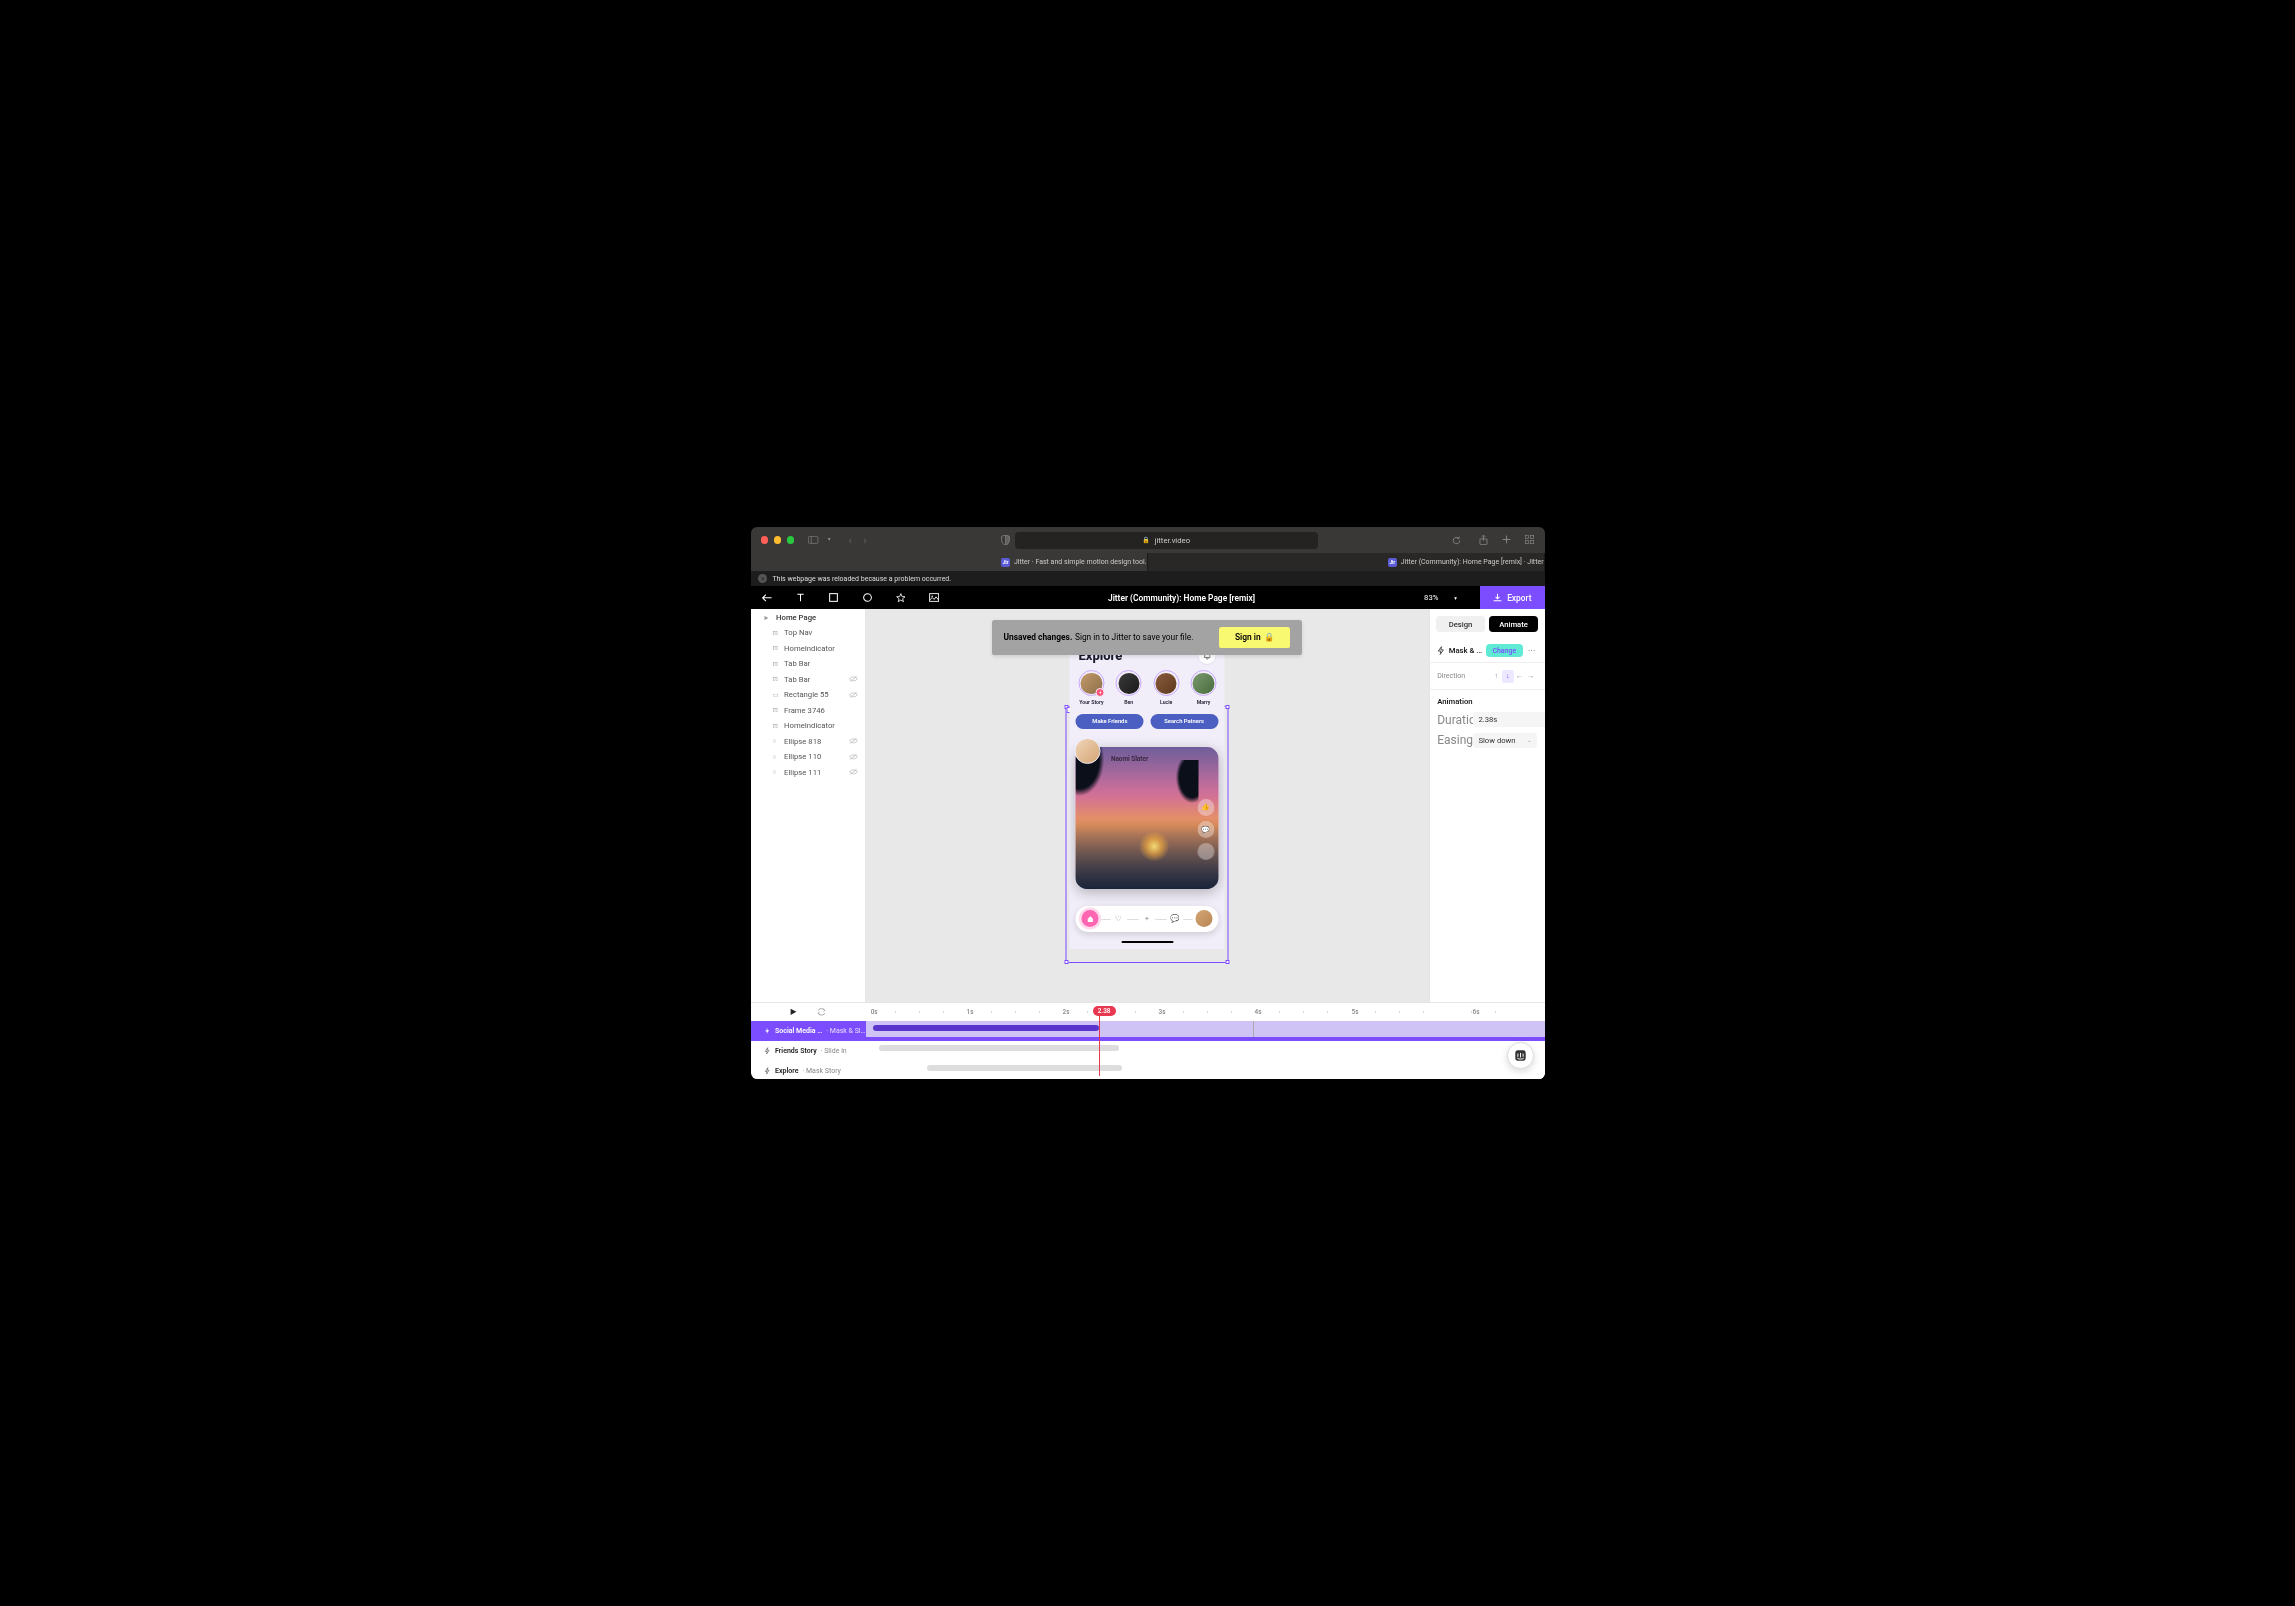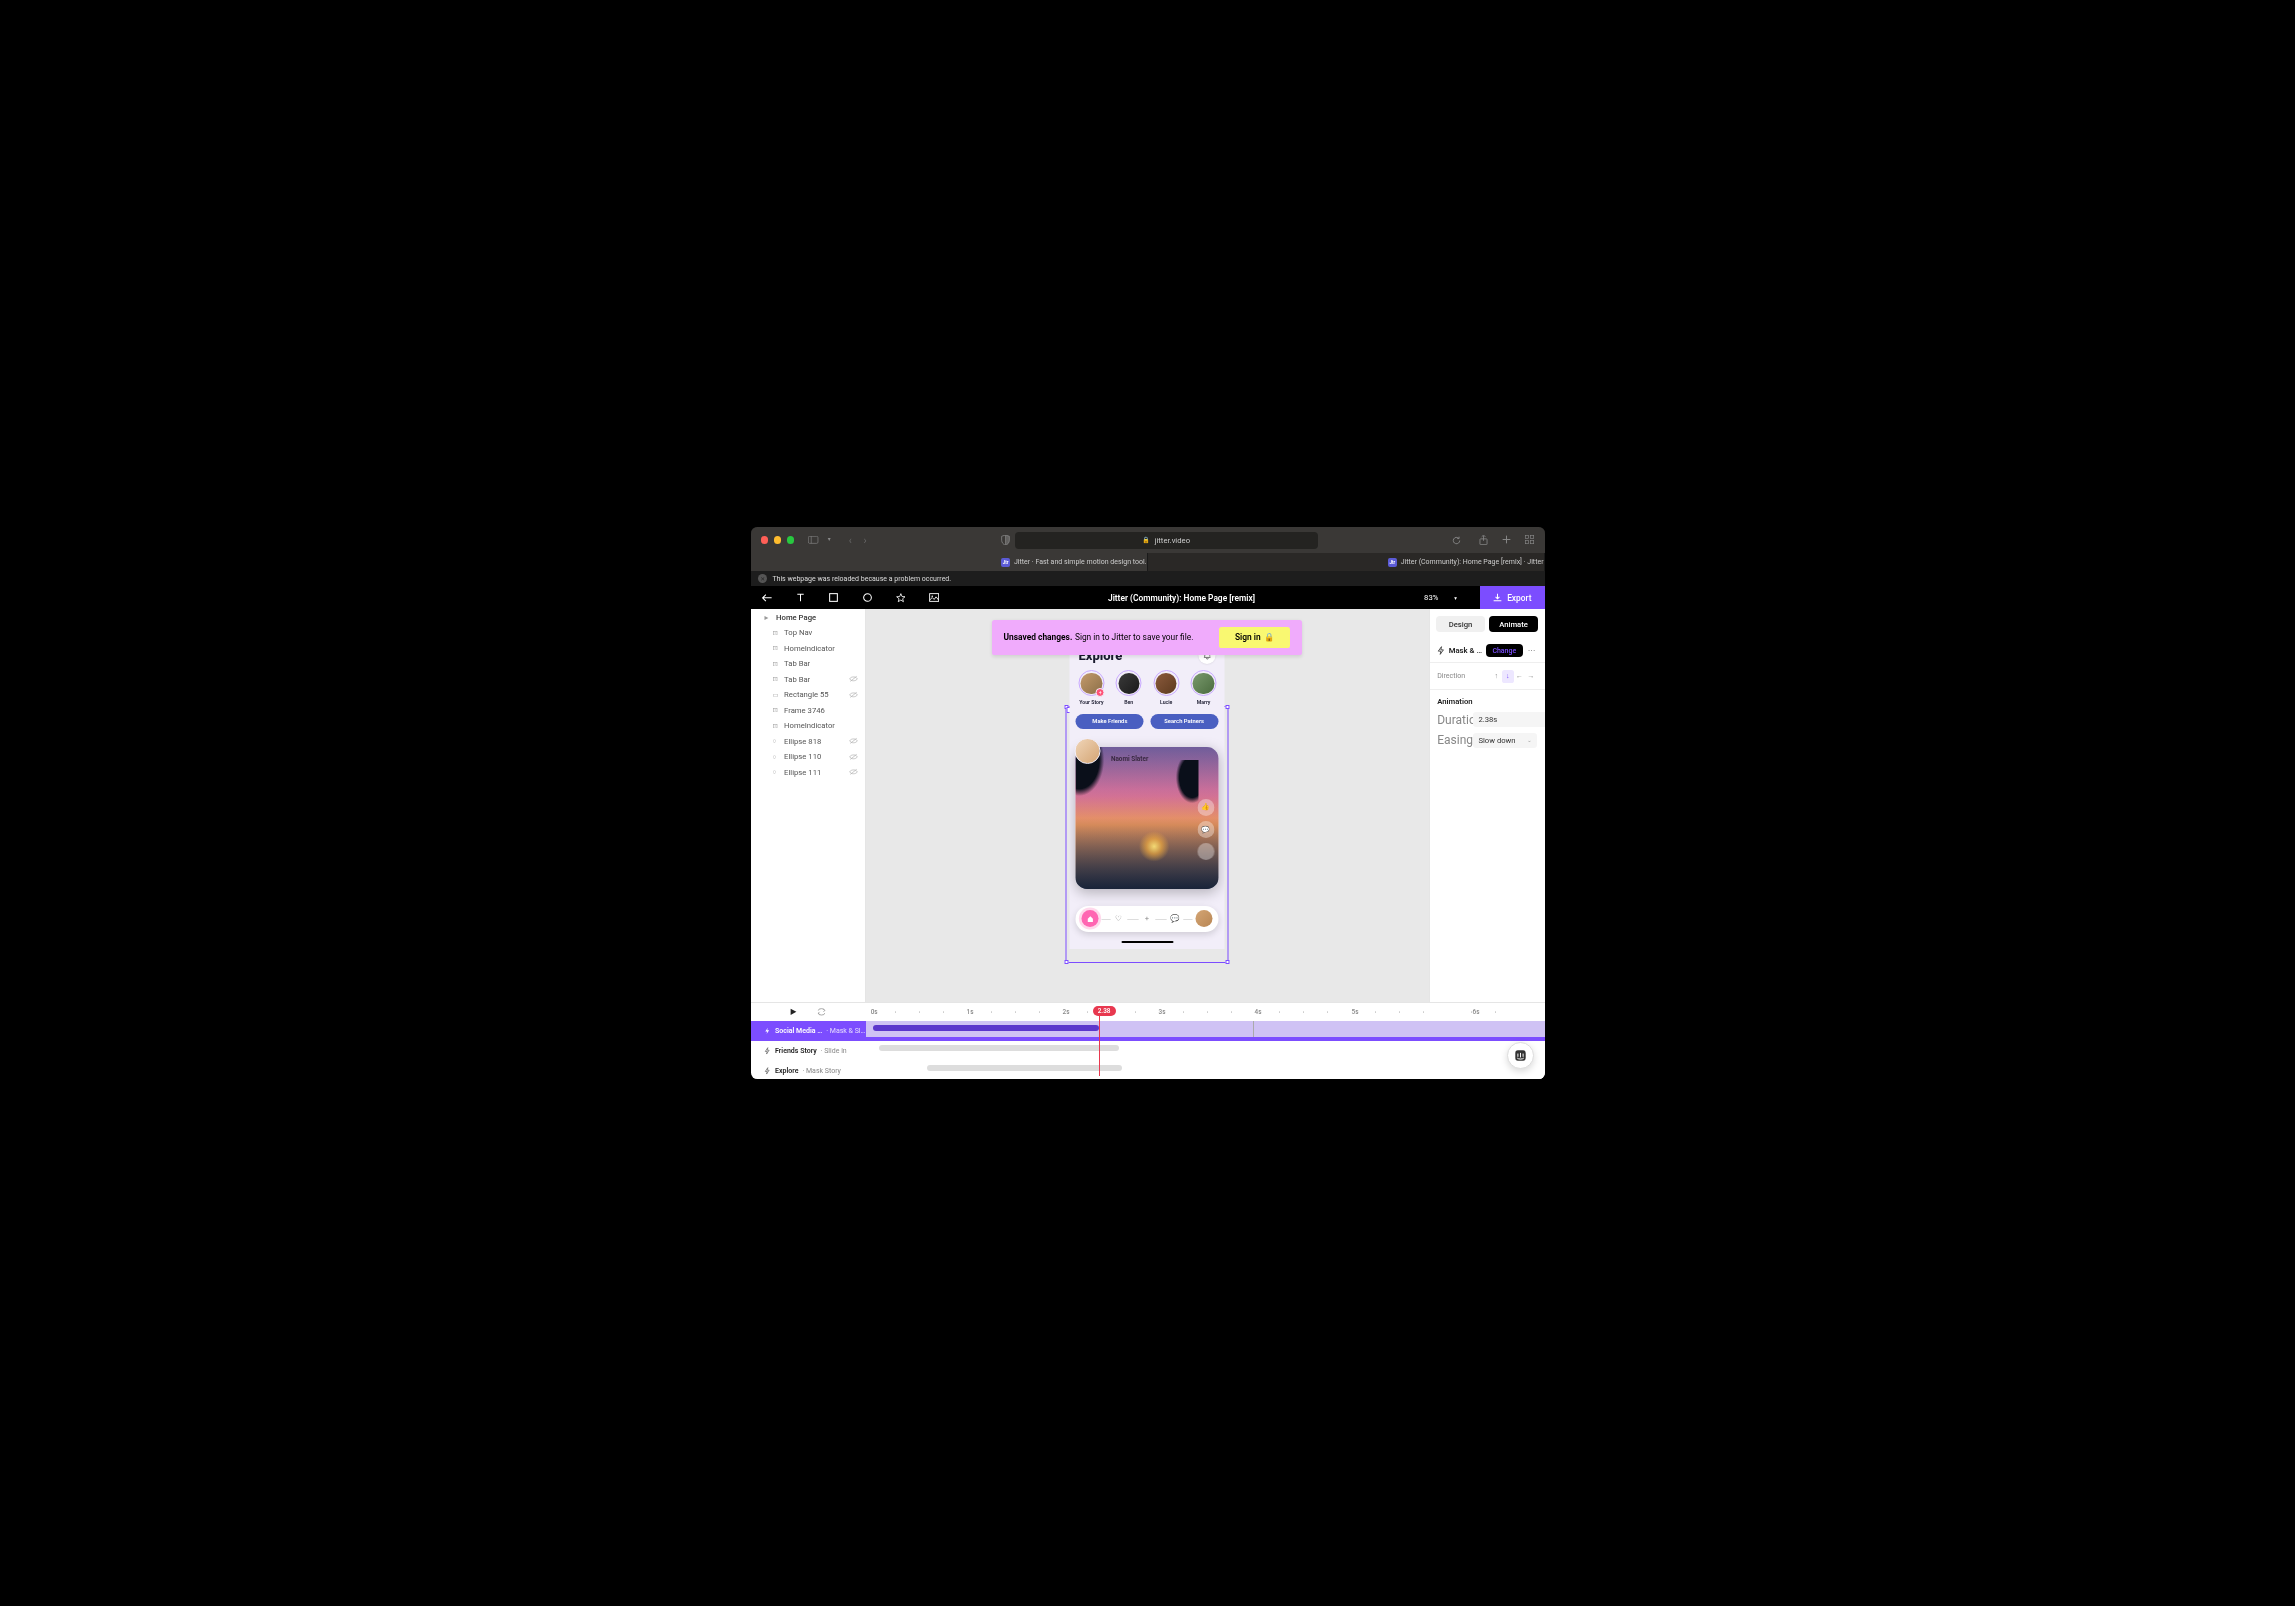--- a/index.html
+++ b/index.html
@@ -42,21 +42,21 @@
 .app-body { flex: 1; display: flex; background: #fff; overflow: hidden; }
 .sidebar-left { width: 115px; background: #fff; border-right: 0.6px solid #e5e5e5; overflow-y: auto; font-size: 7.7px; color: #333; }
 .layer-item { display: flex; align-items: center; padding: 2.6px 6.4px; gap: 5.2px; height: 15.5px; }
 .layer-item.root { padding-left: 14px; font-weight: 500; }
 .layer-item.child { padding-left: 22px; color: #555; }
 .layer-item .eye { margin-left: auto; color: #aaa; }
 .layer-icon { width: 6.4px; color: #999; font-size: 6.4px; }
 .layer-root-icon { width: 6.4px; color: #999; }
 
 .canvas-area { flex: 1; background: #e8e8e8; position: relative; overflow: hidden;}
-.banner { position: absolute; top: 10.3px; left: 50%; transform: translateX(-50%); width: 310px; background: #f0abfc; border-radius: 2.6px; padding: 7.7px 11.6px; display: flex; align-items: center; font-size: 8.4px; box-shadow: 0 1.3px 3.9px rgba(0,0,0,0.1); z-index: 10;}
+.banner { position: absolute; top: 10.3px; left: 50%; transform: translateX(-50%); width: 310px; background: #a3a3a3; border-radius: 2.6px; padding: 7.7px 11.6px; display: flex; align-items: center; font-size: 8.4px; box-shadow: 0 1.3px 3.9px rgba(0,0,0,0.1); z-index: 10;}
 .banner .strong { font-weight: 700; margin-right: 2.6px;}
 .banner .signin-btn { margin-left: auto; background: #f9f871; border: none; padding: 5.2px 15.5px; font-size: 8.4px; font-weight: 600; border-radius: 2.6px; display: flex; align-items: center; gap: 3.9px;}
 
 
 .phone-wrap { position: absolute; top: 26px; left: 50%; transform: translateX(-50%); width: 155px; height: 100%; }
 .selection-box { position: absolute; top: 71px; left: -3.9px; right: -3.9px; height: 257px; border: 0.6px solid #7c4dff; }
 .selection-box::before, .selection-box::after,
 .selection-box .tl, .selection-box .tr, .selection-box .bl, .selection-box .br {
   content: ''; position: absolute; width: 3.9px; height: 3.9px; background: #fff; border: 0.6px solid #7c4dff;
 }
@@ -102,21 +102,21 @@
 .tab-icon.avatar { background: linear-gradient(135deg, #d4a574, #b88654);}
 .home-indicator { width: 52px; height: 2.6px; background: #000; border-radius: 1.9px; margin: 0 auto 5.2px;}
 
 .sidebar-right { width: 116px; background: #fff; border-left: 0.6px solid #e5e5e5; font-size: 7.7px; }
 .panel-tabs { display: flex; padding: 6.4px; gap: 3.9px;}
 .panel-tab { flex: 1; text-align: center; padding: 3.9px 0; border-radius: 3.9px; font-size: 7.7px; font-weight: 500;}
 .panel-tab.design { background: #f0f0f0; color: #333;}
 .panel-tab.animate { background: #000; color: #fff;}
 .mask-slide-row { padding: 5.2px 7.7px; display: flex; align-items: center; gap: 3.9px; border-bottom: 0.6px solid #eee;}
 .mask-label { flex: 1; font-weight: 600; color: #222; font-size: 7.7px; white-space: nowrap; overflow: hidden; text-overflow: ellipsis;}
-.change-btn { background: #000000; color: #7c4dff; border: none; padding: 2.6px 6.4px; border-radius: 3.9px; font-size: 7px; font-weight: 500;}
+.change-btn { background: #5eead4; color: #7c4dff; border: none; padding: 2.6px 6.4px; border-radius: 3.9px; font-size: 7px; font-weight: 500;}
 .dots-btn { color: #555; padding: 0 1.3px;}
 .direction-row { padding: 6.4px 7.7px; display: flex; align-items: center; border-bottom: 0.6px solid #eee;}
 .direction-label { color: #888; font-size: 7px; flex: 1;}
 .dir-arrows { display: flex; gap: 0;}
 .dir-arrow { width: 11.6px; height: 13px; display: flex; align-items: center; justify-content: center; color: #888; border-radius: 2.6px; font-size: 7px;}
 .dir-arrow.active { background: #ede7ff; color: #7c4dff;}
 .anim-section { padding: 6.4px 7.7px;}
 .anim-title { font-weight: 600; color: #222; margin-bottom: 6.4px;}
 .anim-row { display: flex; align-items: center; margin-bottom: 5.2px; }
 .anim-label { color: #888; font-size: 12px; width: 36px;}

